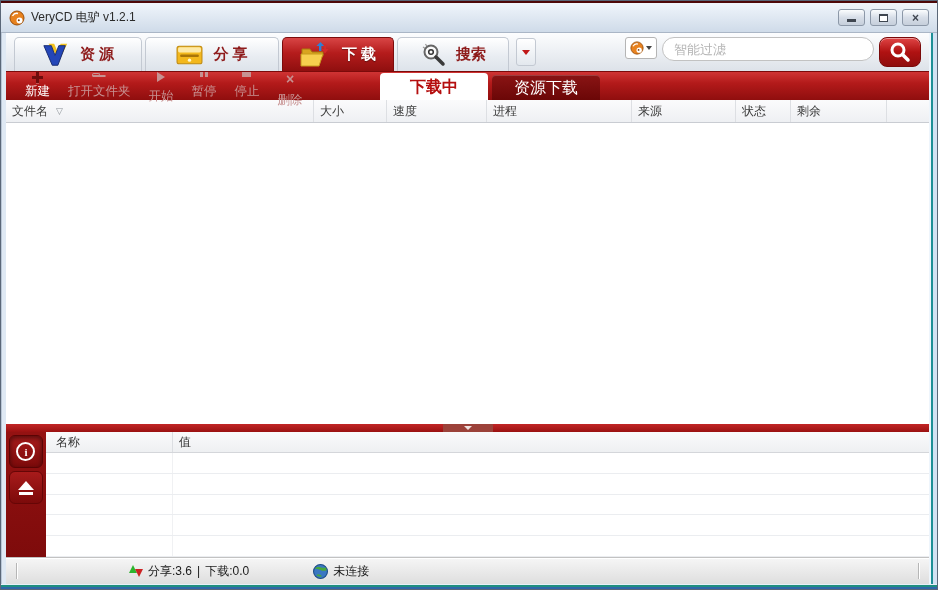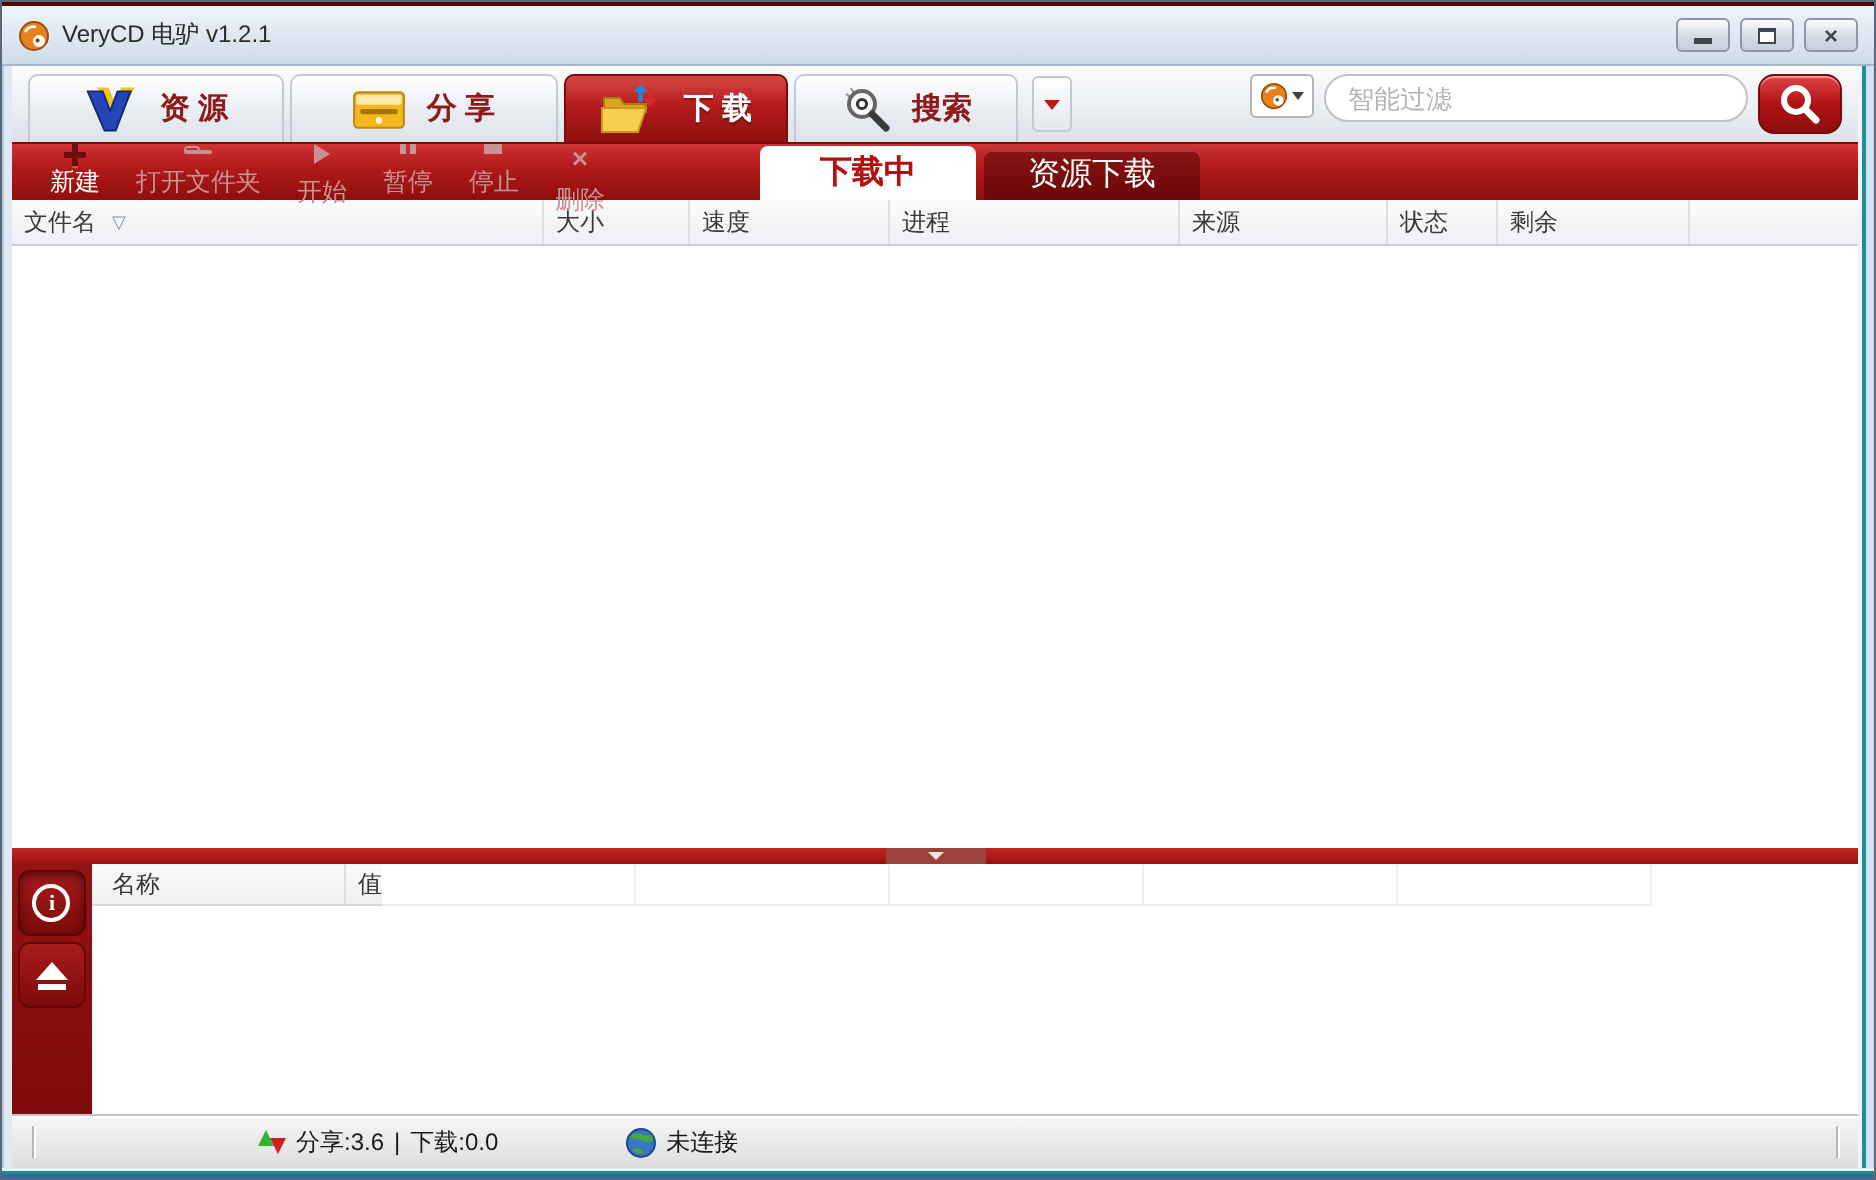--- a/index.html
+++ b/index.html
@@ -85,21 +85,21 @@
           background:linear-gradient(#8a1414,#6b0707); color:#fff;
           box-shadow:inset 0 1px 0 rgba(255,255,255,.18); }
   .stab.active { background:#fff; color:#b50f0f; font-weight:bold; height:27px; line-height:27px;
                  box-shadow:none; }
 
   
   .gridhead { height:23px; display:flex; background:linear-gradient(#fbfbfc,#eef0f3);
               border-bottom:1px solid #c9ccd2; font-size:12px; color:#3a3a3a; }
   .gh { border-right:1px solid #dddfe3; padding:0 6px; line-height:22px; display:flex;
         align-items:center; gap:8px; cursor:pointer; white-space:nowrap; overflow:hidden; }
-  .gh.c0{width:266px}.gh.c1{width:73px}.gh.c2{width:100px}.gh.c3{width:145px}
+  .gh.c0{width:308px}.gh.c1{width:73px}.gh.c2{width:100px}.gh.c3{width:145px}
   .gh.c4{width:104px}.gh.c5{width:55px}.gh.c6{width:96px}
   .gh.crest{flex:1; border-right:none; cursor:default;}
   .sortglyph { font-size:9px; color:#8a9096; }
   .listarea { height:301px; background:#fff; }
 
   
   .splitter { height:8px; background:linear-gradient(#c22626,#9a1111); position:relative; cursor:row-resize; }
   .grip { position:absolute; left:50%; transform:translateX(-50%); top:0; width:50px; height:100%;
           background:#9c423a; display:flex; align-items:center; justify-content:center; }
   .grip-tri { width:0; height:0; border-left:4px solid transparent; border-right:4px solid transparent;
@@ -113,21 +113,21 @@
           display:flex; align-items:center; justify-content:center; }
   .sbtn.pressed { box-shadow:inset 0 2px 5px rgba(0,0,0,.5); border-color:#5a0404; }
   .ic-info { width:19px; height:19px; border:2.5px solid #fff; border-radius:50%;
              display:flex; align-items:center; justify-content:center;
              color:#fff; font:bold 11px "Liberation Serif","DejaVu Serif",serif; }
   .ic-eject { display:flex; flex-direction:column; align-items:center; gap:2px; }
   .ic-eject .tri { width:0; height:0; border-left:8px solid transparent; border-right:8px solid transparent;
                    border-bottom:9px solid #fff; }
   .ic-eject .bar { width:14px; height:3px; background:#fff; }
 
-  .detail { flex:1; display:flex; flex-direction:row; background:#fff; }
+  .detail { flex:1; display:flex; flex-direction:column; background:#fff; }
   .dhead { height:21px; display:flex; background:linear-gradient(#fafafb,#eef0f2);
            border-bottom:1px solid #d4d6da; font-size:12px; color:#333; }
   .dh1 { width:127px; border-right:1px solid #dcdee2; padding-left:10px; line-height:20px; }
   .dh2 { flex:1; padding-left:6px; line-height:20px; }
   .drow { height:21px; display:flex; border-bottom:1px solid #ebedf0; }
   .dc1 { width:127px; border-right:1px solid #f0f1f3; }
   .dc2 { flex:1; }
 
   
   .statusbar { height:27px; background:linear-gradient(#f6f6f6,#dedede);

